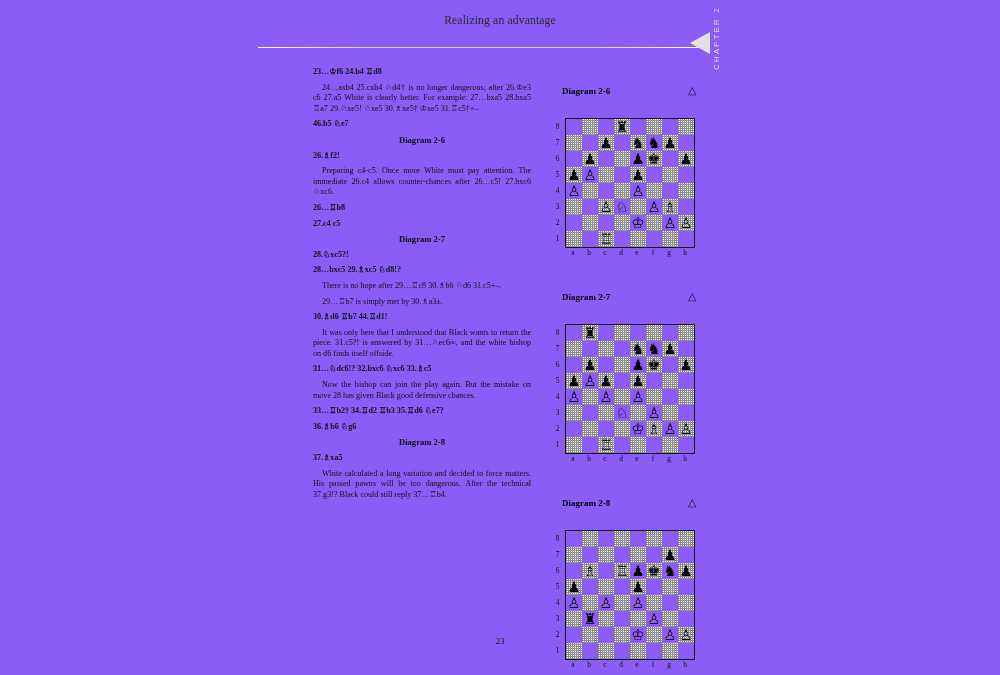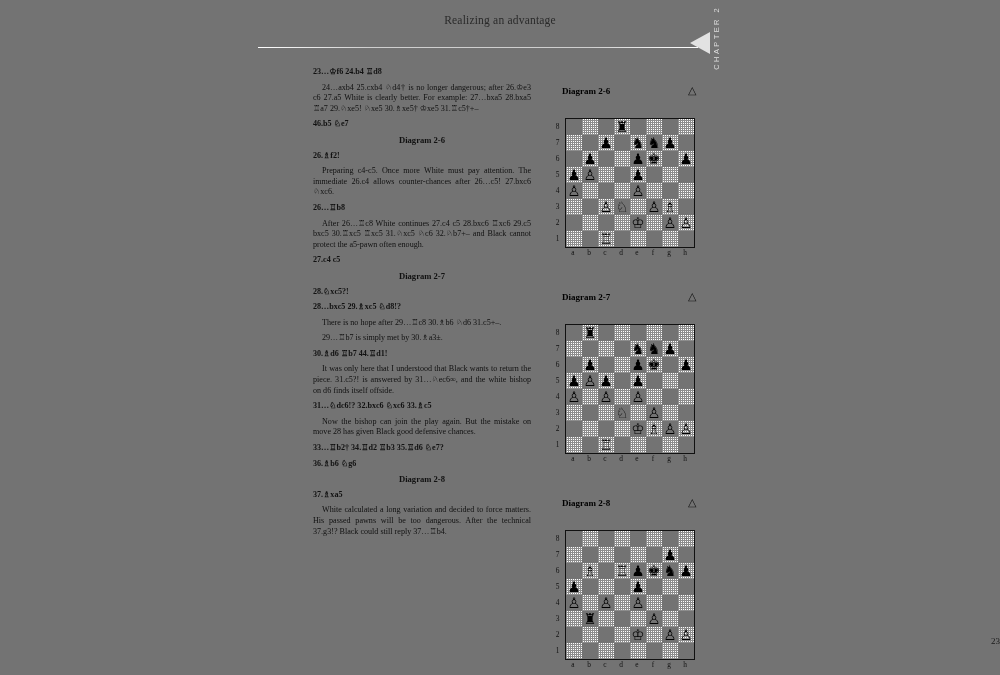--- a/index.html
+++ b/index.html
@@ -6,21 +6,21 @@
   body{
     width:1000px;height:675px;
     background:#ffffff;
     font-family:"Liberation Serif", serif;
     color:#000;
     overflow:hidden;
     position:relative;
   }
   .page{
     position:absolute;inset:0;
-    background:#737373;
+    background:#8b5cf6;
   }
   
   .runhead{
     position:absolute;top:14px;left:0;width:1000px;
     text-align:center;
     font-size:11.5px;
     letter-spacing:.2px;
     color:#2a2a2a;
     font-family:"Liberation Serif", serif;
   }
@@ -119,21 +119,21 @@
     position:absolute;left:0;top:0;width:16px;height:16px;
     display:flex;align-items:center;justify-content:center;
     font-family:"DejaVu Sans", sans-serif;
     font-size:14.5px;
     line-height:16px;
   }
   .pc.w{color:#000;}
   .pc.b{color:#000;}
   
   .folio{
-    position:absolute;left:0;top:636px;width:1000px;text-align:right;
+    position:absolute;left:0;top:636px;width:1000px;text-align:center;
     font-size:9px;color:#1a1a1a;
   }
 </style>
 </head>
 <body>
 
 <div class="page">
 
   <div class="runhead">Realizing an advantage</div>
 
@@ -145,21 +145,20 @@
   <div class="head-rule"></div>
 
   <div class="textcol" id="textcol">
       <p class="mv">23…♔f6 24.b4 ♖d8</p>
       <p class="para">24…axb4 25.cxb4 ♘d4† is no longer dangerous; after 26.♔e3 c6 27.a5 White is clearly better. For example: 27…bxa5 28.bxa5 ♖a7 29.♘xe5! ♘xe5 30.♗xe5† ♔xe5 31.♖c5†+–</p>
       <p class="mv">46.b5 ♘e7</p>
       <p class="dgtitle">Diagram 2-6</p>
       <p class="mv">26.♗f2!</p>
       <p class="para">Preparing c4-c5. Once more White must pay attention. The immediate 26.c4 allows counter-chances after 26…c5! 27.bxc6 ♘xc6.</p>
       <p class="mv">26…♖b8</p>
-      <p class="para">After 26…♖c8 White continues 27.c4 c5 28.bxc6 ♖xc6 29.c5 bxc5 30.♖xc5 ♖xc5 31.♘xc5 ♘c6 32.♘b7+– and Black cannot protect the a5-pawn often enough.</p>
       <p class="mv">27.c4 c5</p>
       <p class="dgtitle">Diagram 2-7</p>
       <p class="mv">28.♘xc5?!</p>
       <p class="mv">28…bxc5 29.♗xc5 ♘d8!?</p>
       <p class="para">There is no hope after 29…♖c8 30.♗b6 ♘d6 31.c5+–.</p>
       <p class="para">29…♖b7 is simply met by 30.♗a3±.</p>
       <p class="mv">30.♗d6 ♖b7 44.♖d1!</p>
       <p class="para">It was only here that I understood that Black wants to return the piece. 31.c5?! is answered by 31…♘ec6∞, and the white bishop on d6 finds itself offside.</p>
       <p class="mv">31…♘dc6!? 32.bxc6 ♘xc6 33.♗c5</p>
       <p class="para">Now the bishop can join the play again. But the mistake on move 28 has given Black good defensive chances.</p>

